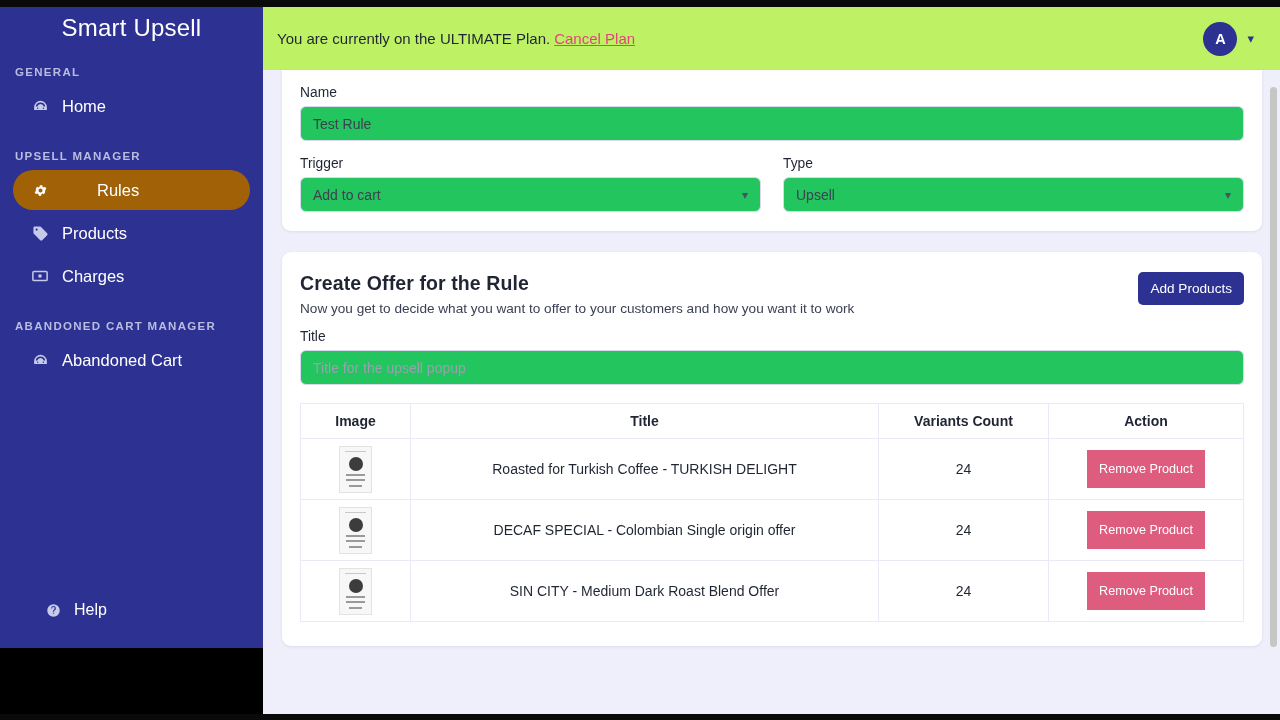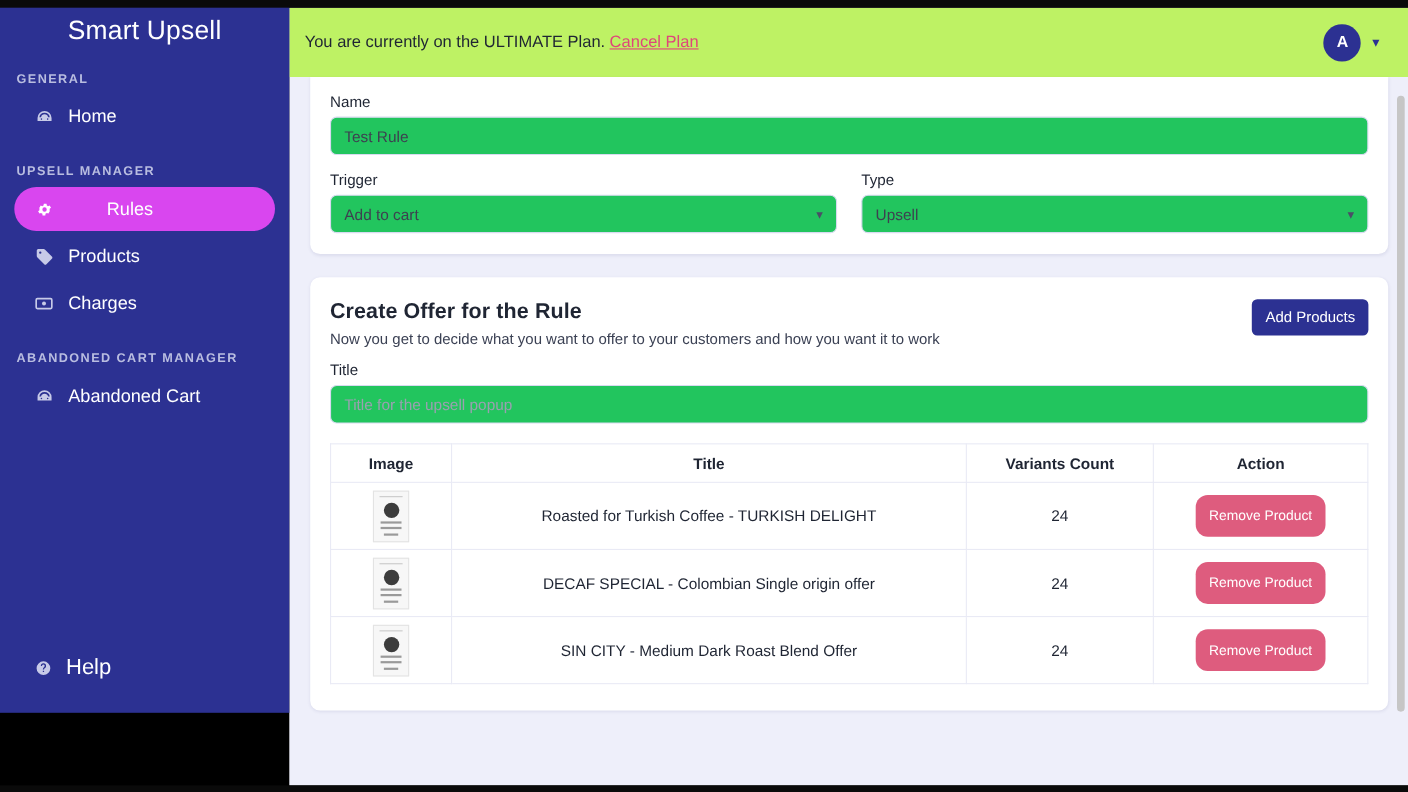--- a/index.html
+++ b/index.html
@@ -47,29 +47,29 @@
   .nav-item {
     display:flex; align-items:center; gap:13px;
     height:40px;
     margin:3px 13px;
     padding-left:18px;
     border-radius:22px;
     font-size:16.5px;
     color:#ffffff;
     cursor:pointer;
   }
-  .nav-item.active { background:#d946ef;gap:48px; }
+  .nav-item.active { background:#a16207;gap:48px; }
   .nav-item .ic { width:18px; height:18px; display:flex; align-items:center; justify-content:center; color:#c7cae8; flex:0 0 18px; }
   .nav-item.active .ic { color:#ffffff; }
   .nav-item .lbl { line-height:1; }
   .help-item {
     position:absolute; left:0; bottom:29px; width:263px;
     display:flex; align-items:center; gap:13px;
-    padding-left:31px;
-    font-size:20px;
+    padding-left:45px;
+    font-size:16px;
     cursor:pointer;
   }
   .help-item .ic { width:16px; height:16px; color:#c7cae8; display:flex; align-items:center; justify-content:center;}
 
   
   .main {
     position:absolute; left:263px; top:7px; width:1017px; height:707px;
     background:#eeeffa;
     overflow:hidden;
   }
@@ -190,21 +190,21 @@
   }
   .thumb .tline { position:absolute; left:5px; right:5px; background:#c9c9c9; height:1px; }
   .thumb .tface {
     position:absolute; left:50%; top:10px; transform:translateX(-50%);
     width:14px;height:14px;border-radius:50%;
     background:#3c3c3c;
   }
   .thumb .tblk { position:absolute; left:6px; right:6px; background:#9a9a9a; height:2px; }
   .btn-remove {
     background:#de5c7e; color:#fff;
-    border:none; border-radius:11px;
+    border:none; border-radius:0;
     font-size:12.6px;
     padding:12px 12px;
     cursor:pointer;
     font-family:"Liberation Sans", sans-serif;
     white-space:nowrap;
   }
   
   .scrollbar-track {
     position:absolute; right:3px; top:70px; width:7px; height:630px;
     background:transparent; z-index:30;

